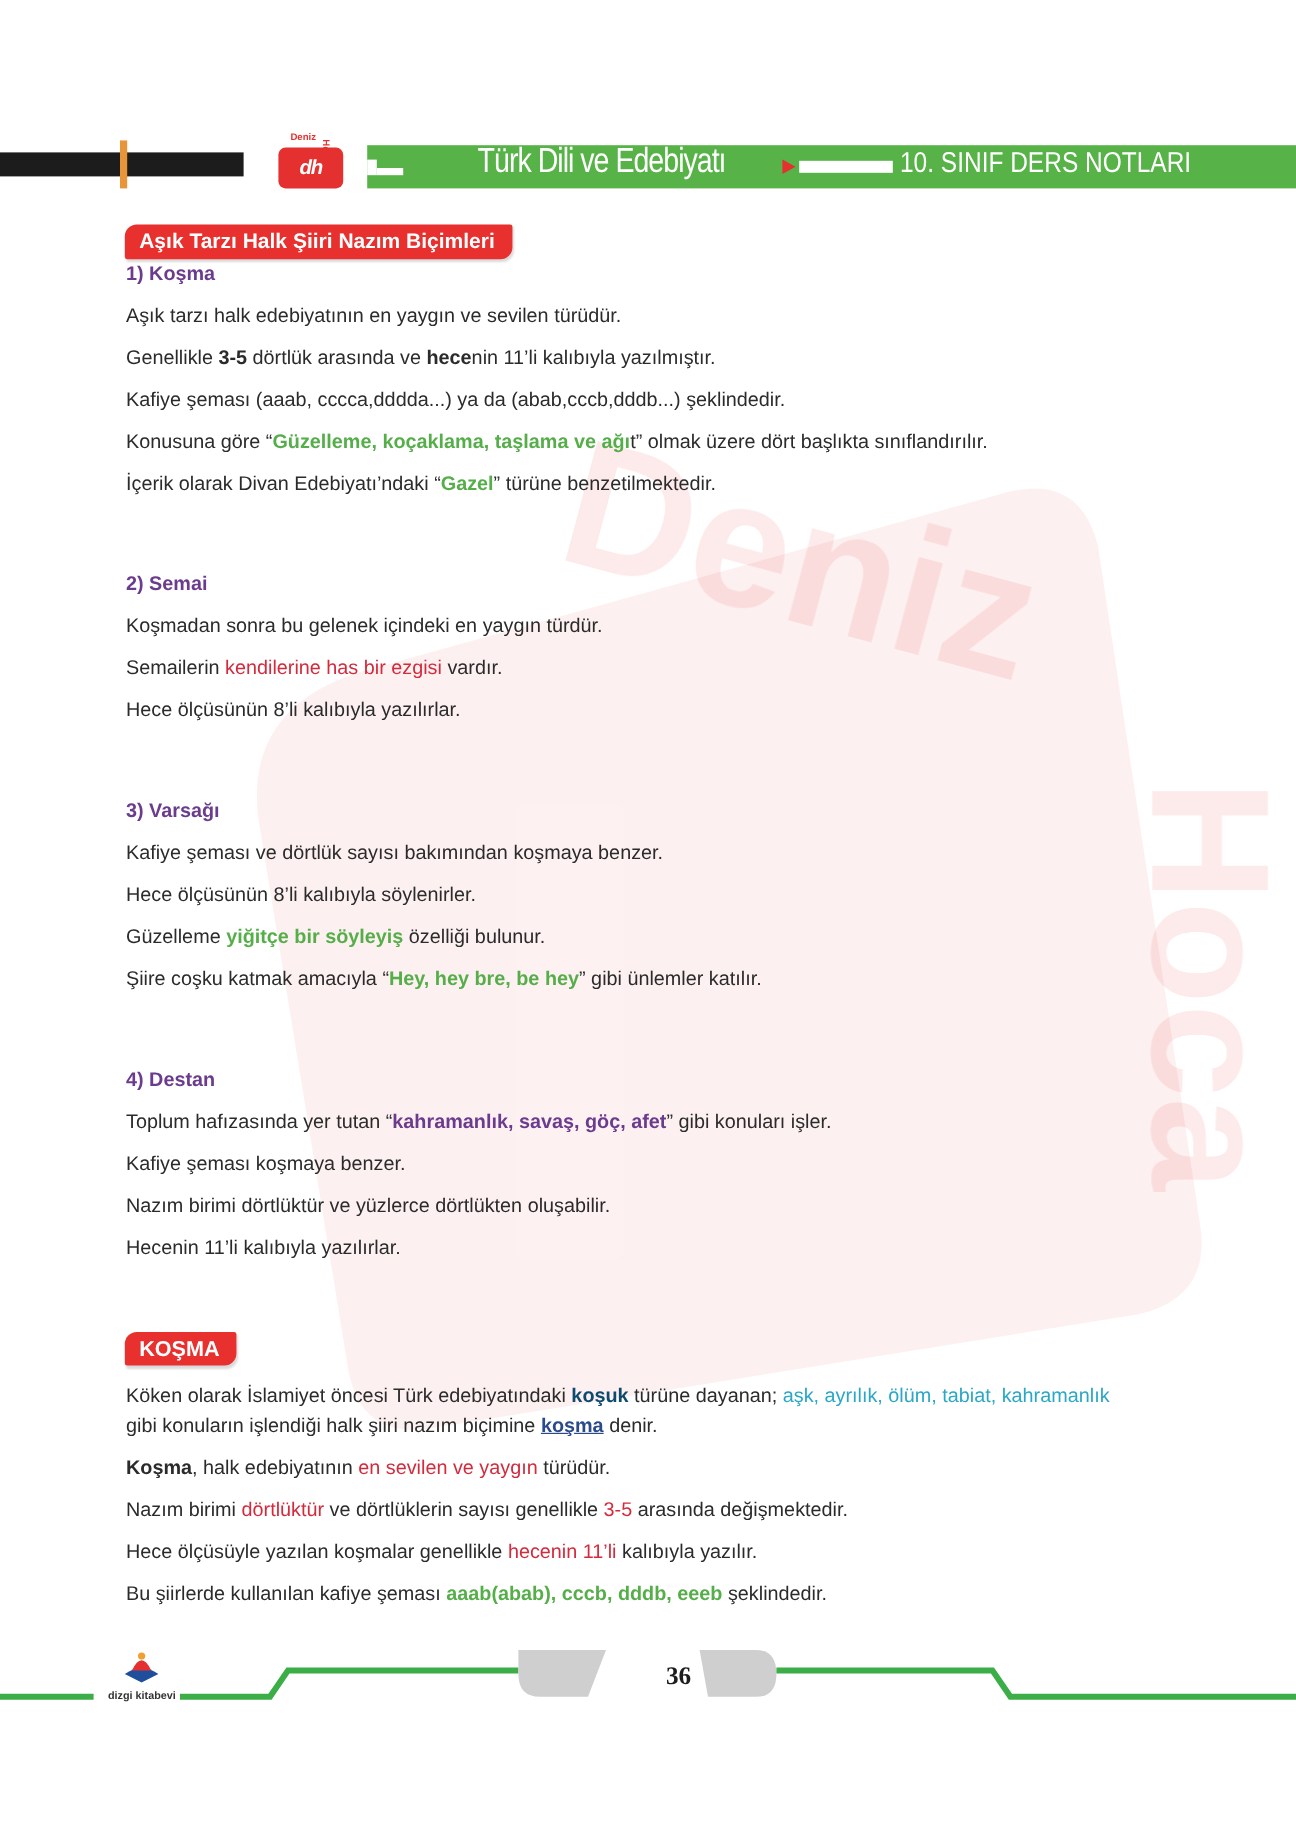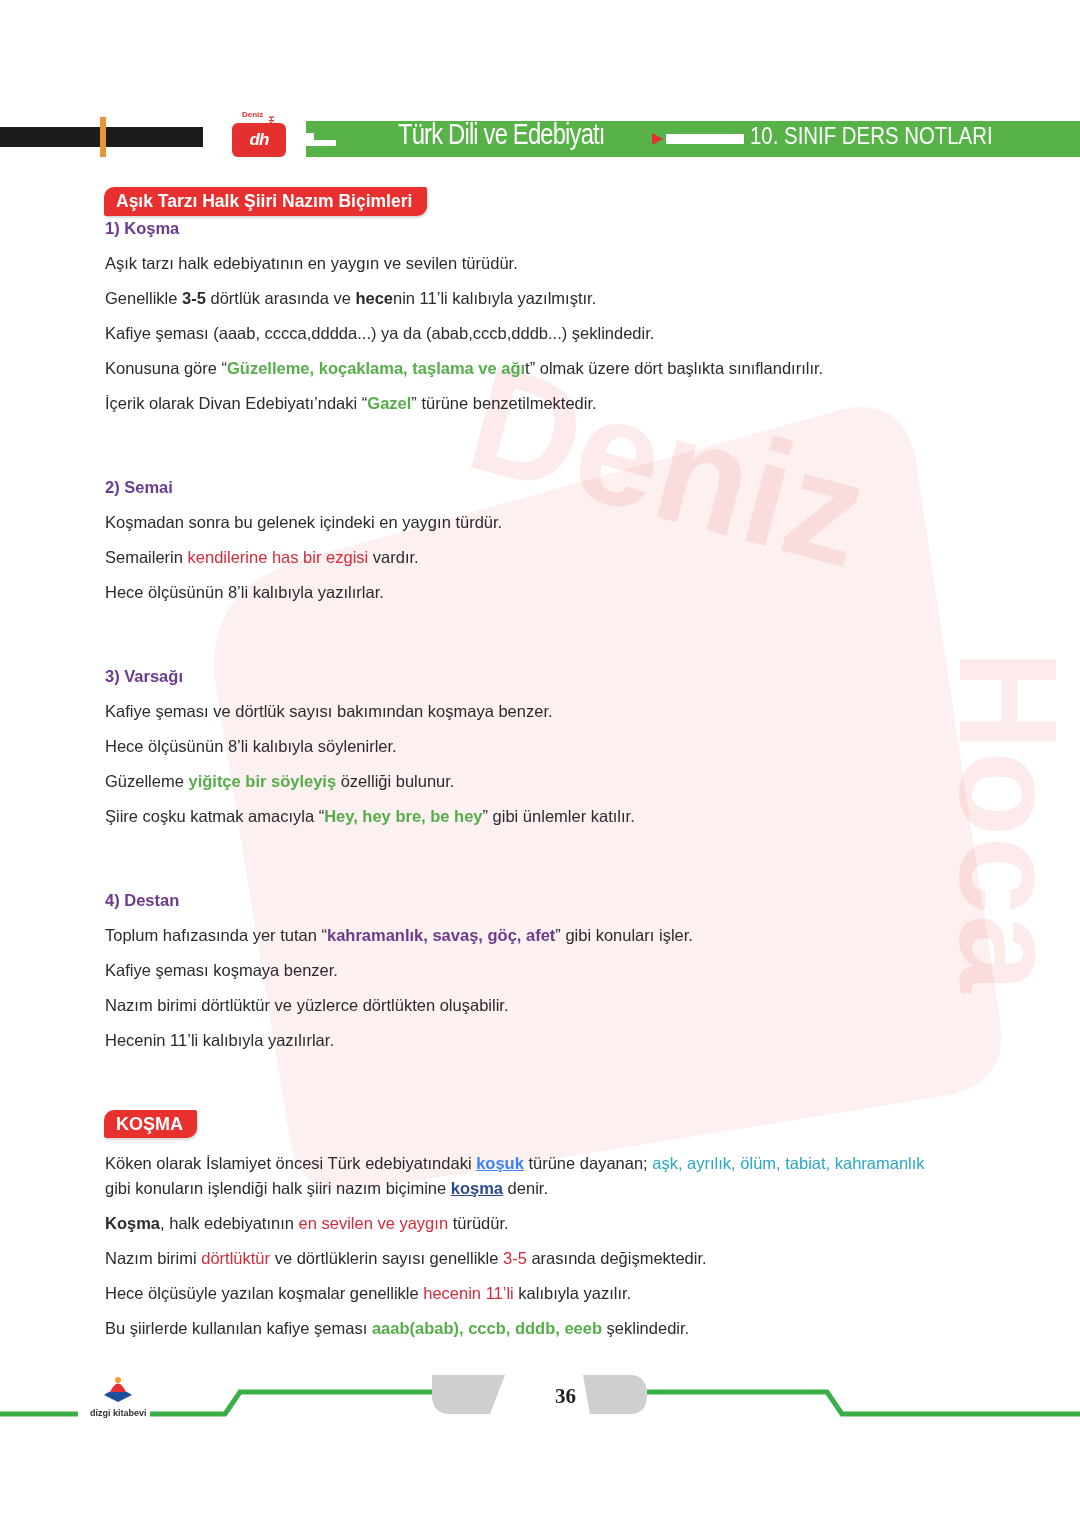--- a/index.html
+++ b/index.html
@@ -33,21 +33,21 @@
   .tag-kosma { left:104px; top:1110px; height:28px; padding:0 14px 0 12px; font-size:18px; line-height:28px; }
 
   
   .content { position:absolute; left:105px; top:0; width:940px; font-size:16.5px; }
   .line { position:absolute; left:0; white-space:nowrap;text-align:right; }
   .h { color:#6b3b8e; font-weight:bold; }
   .b { font-weight:bold; color:#2b2b2b; }
   .green { color:#56ae4a; font-weight:bold; }
   .red { color:#d32a3c; font-weight:normal; }
   .purple { color:#6b3b8e; font-weight:bold; }
-  .magenta { color:#3b82f6; font-weight:bold;text-decoration:underline; }
+  .magenta { color:#0c4a6e; font-weight:bold; }
   .cyan { color:#2aa7c6; }
   .navy { color:#2b4a8c; font-weight:bold; text-decoration:underline; }
 
   
   .footer { position:absolute; left:0; top:1360px; width:1080px; height:70px; }
   .pg { position:absolute; left:555px; top:1384px; font-family:"Liberation Serif", serif; font-weight:bold; font-size:21px; color:#1d1d1d; }
 </style>
 </head>
 <body>
 

